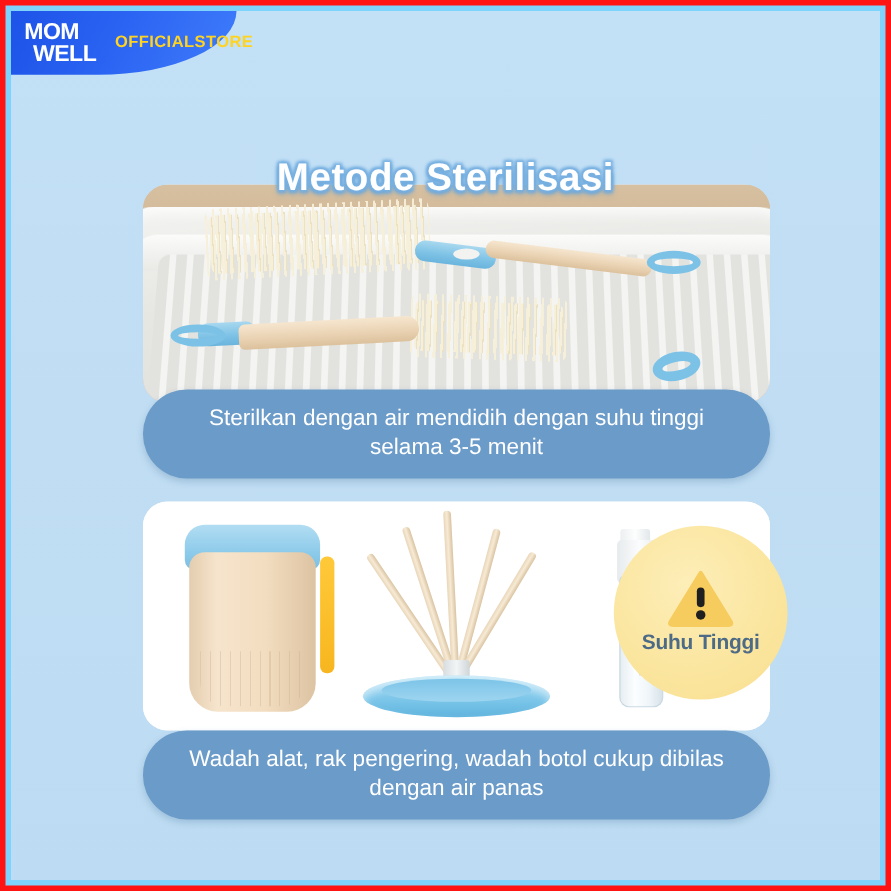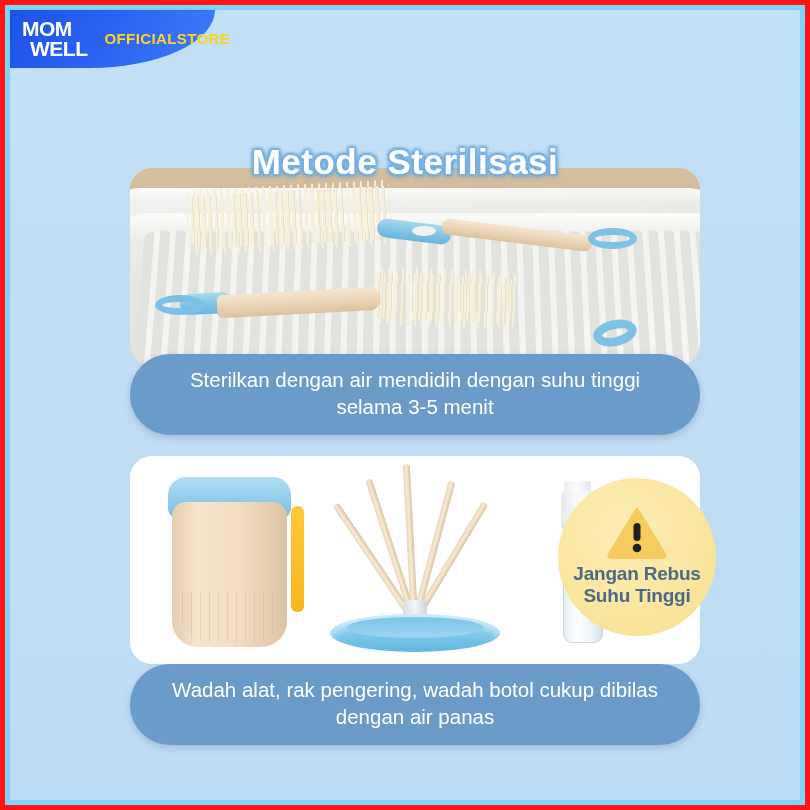--- a/index.html
+++ b/index.html
@@ -426,21 +426,20 @@
 
       <div id="warning-badge">
         <div class="warn-tri">
           <svg viewBox="0 0 60 52" xmlns="http://www.w3.org/2000/svg">
             <path d="M30 3 L57 47 Q59 50 55 50 L5 50 Q1 50 3 47 Z" fill="#f7cc5f" stroke="#f7cc5f" stroke-width="4" stroke-linejoin="round"></path>
             <rect x="26.5" y="16" width="7" height="18" rx="3.5" fill="#1f1f1f"></rect>
             <circle cx="30" cy="41" r="4.3" fill="#1f1f1f"></circle>
           </svg>
         </div>
         <div class="warn-text">
-          <div>Jangan Rebus</div>
           <div>Suhu Tinggi</div>
         </div>
       </div>
 
       <div class="caption" id="caption-2">Wadah alat, rak pengering, wadah botol cukup dibilas dengan air panas</div>
 
     </div>
   </div>
 </div>
 

